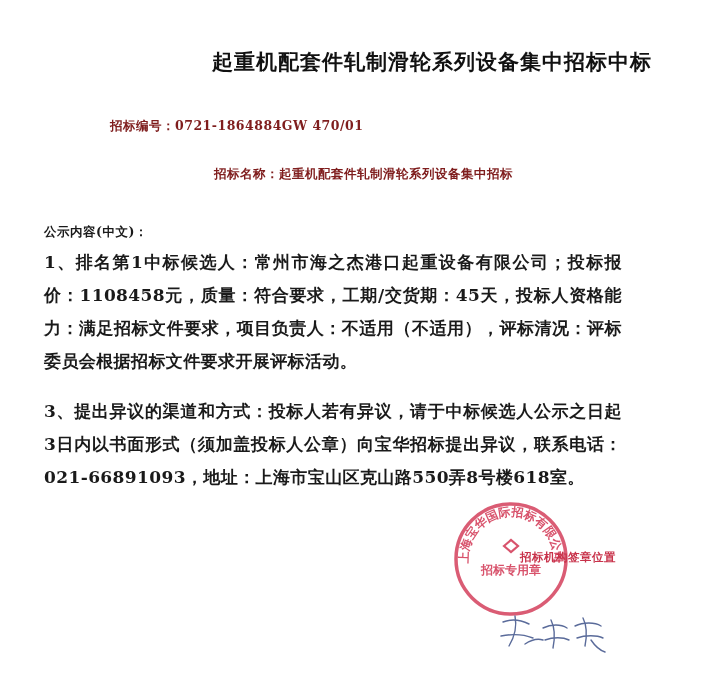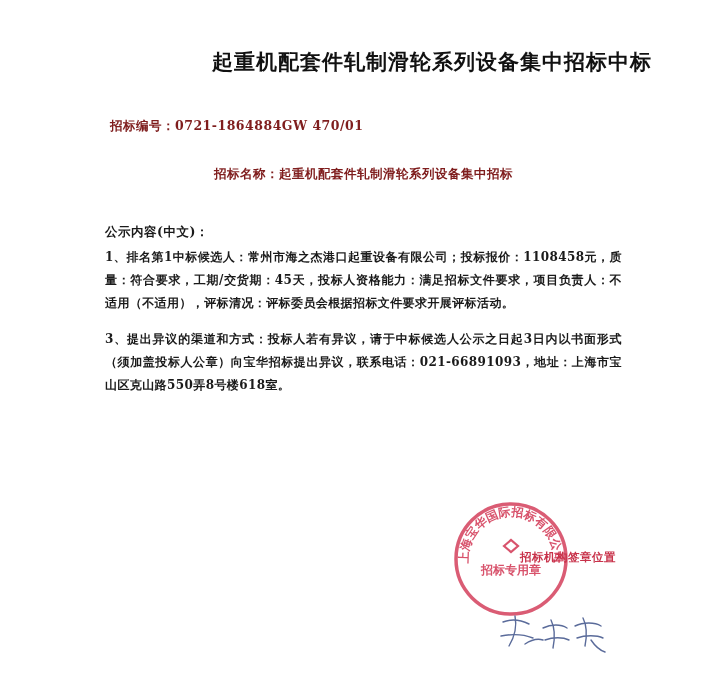--- a/index.html
+++ b/index.html
@@ -41,32 +41,32 @@
     font-weight: bold;
     letter-spacing: 0.5px;
     line-height: 1.8;
     color: #7f1d1d;
   }
   .meta-line.second {
     margin-top: 26px;
     text-align: center;
   }
   .body-block {
-    padding: 0 105px 0 105px;
+    padding: 0 105px 0 44px;
     margin-top: 34px;
   }
   .body-heading {
     font-size: 12.5px;
     font-weight: bold;
     letter-spacing: 0.5px;
     line-height: 1.9;
     color: #1a1a1a;
   }
   .para {
-    font-size: 12px;
+    font-size: 17px;
     font-weight: bold;
     letter-spacing: 0.4px;
     line-height: 1.95;
     color: #1a1a1a;
     text-align: justify;
     margin-top: 2px;
   }
   .stamp-area {
     position: absolute;
     left: 0;

